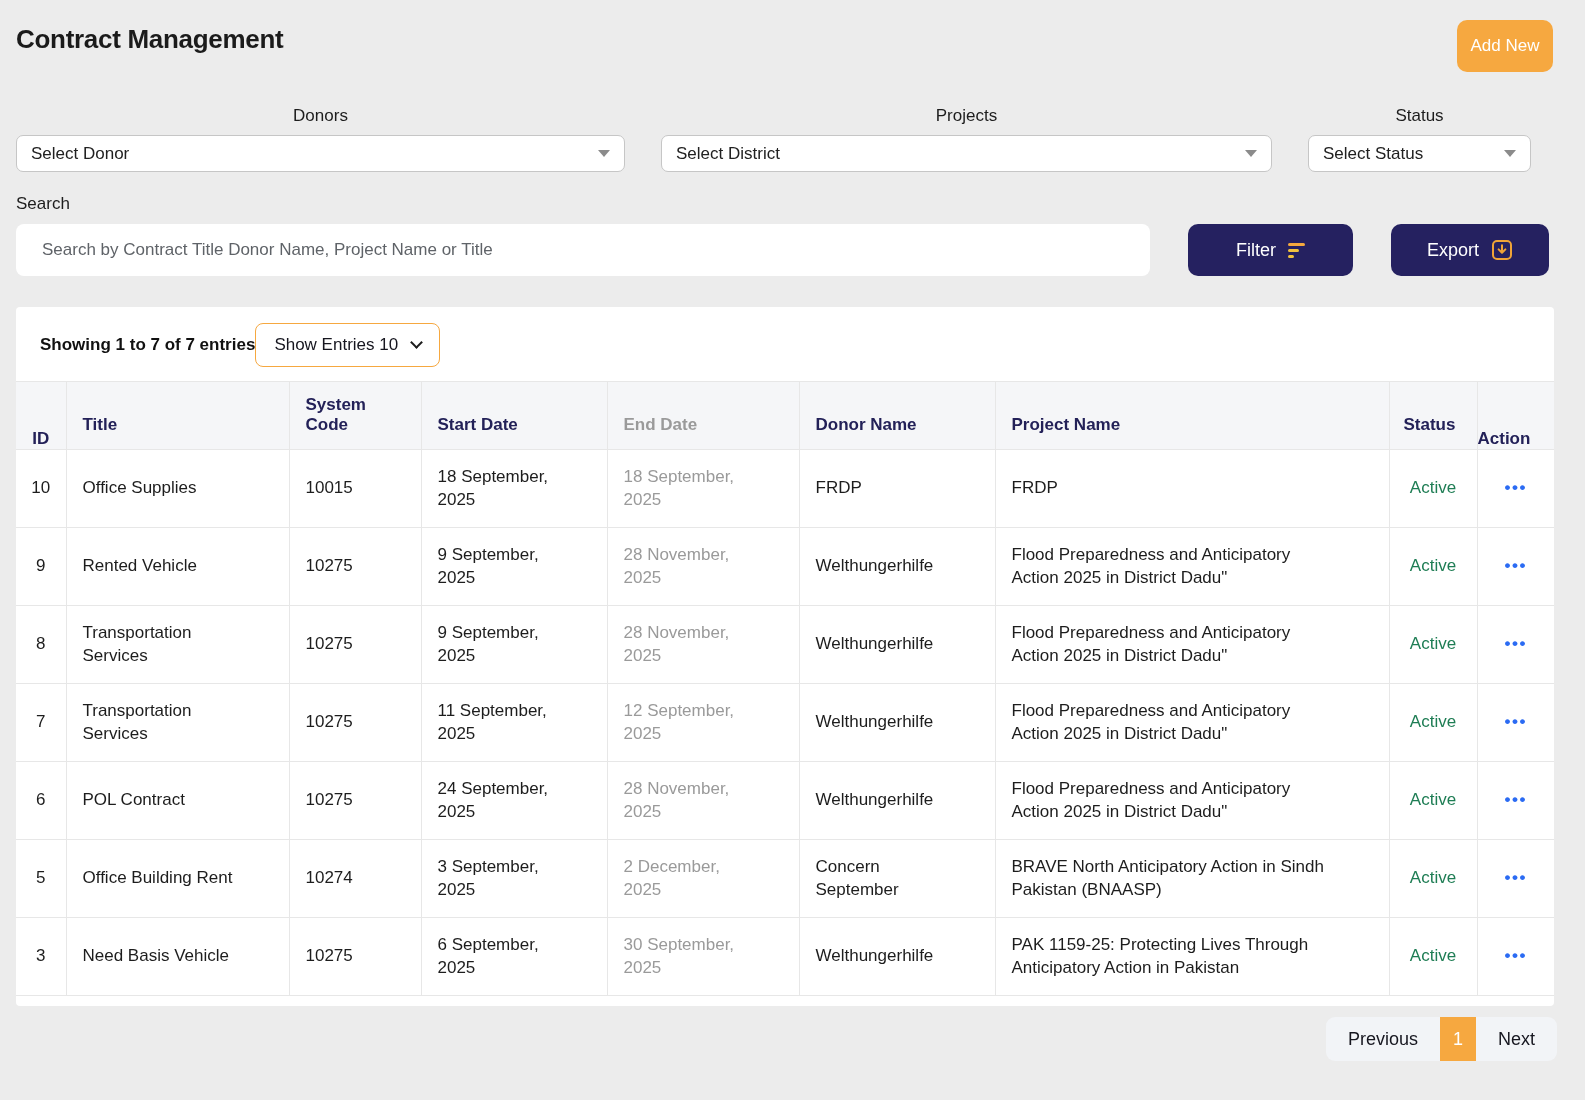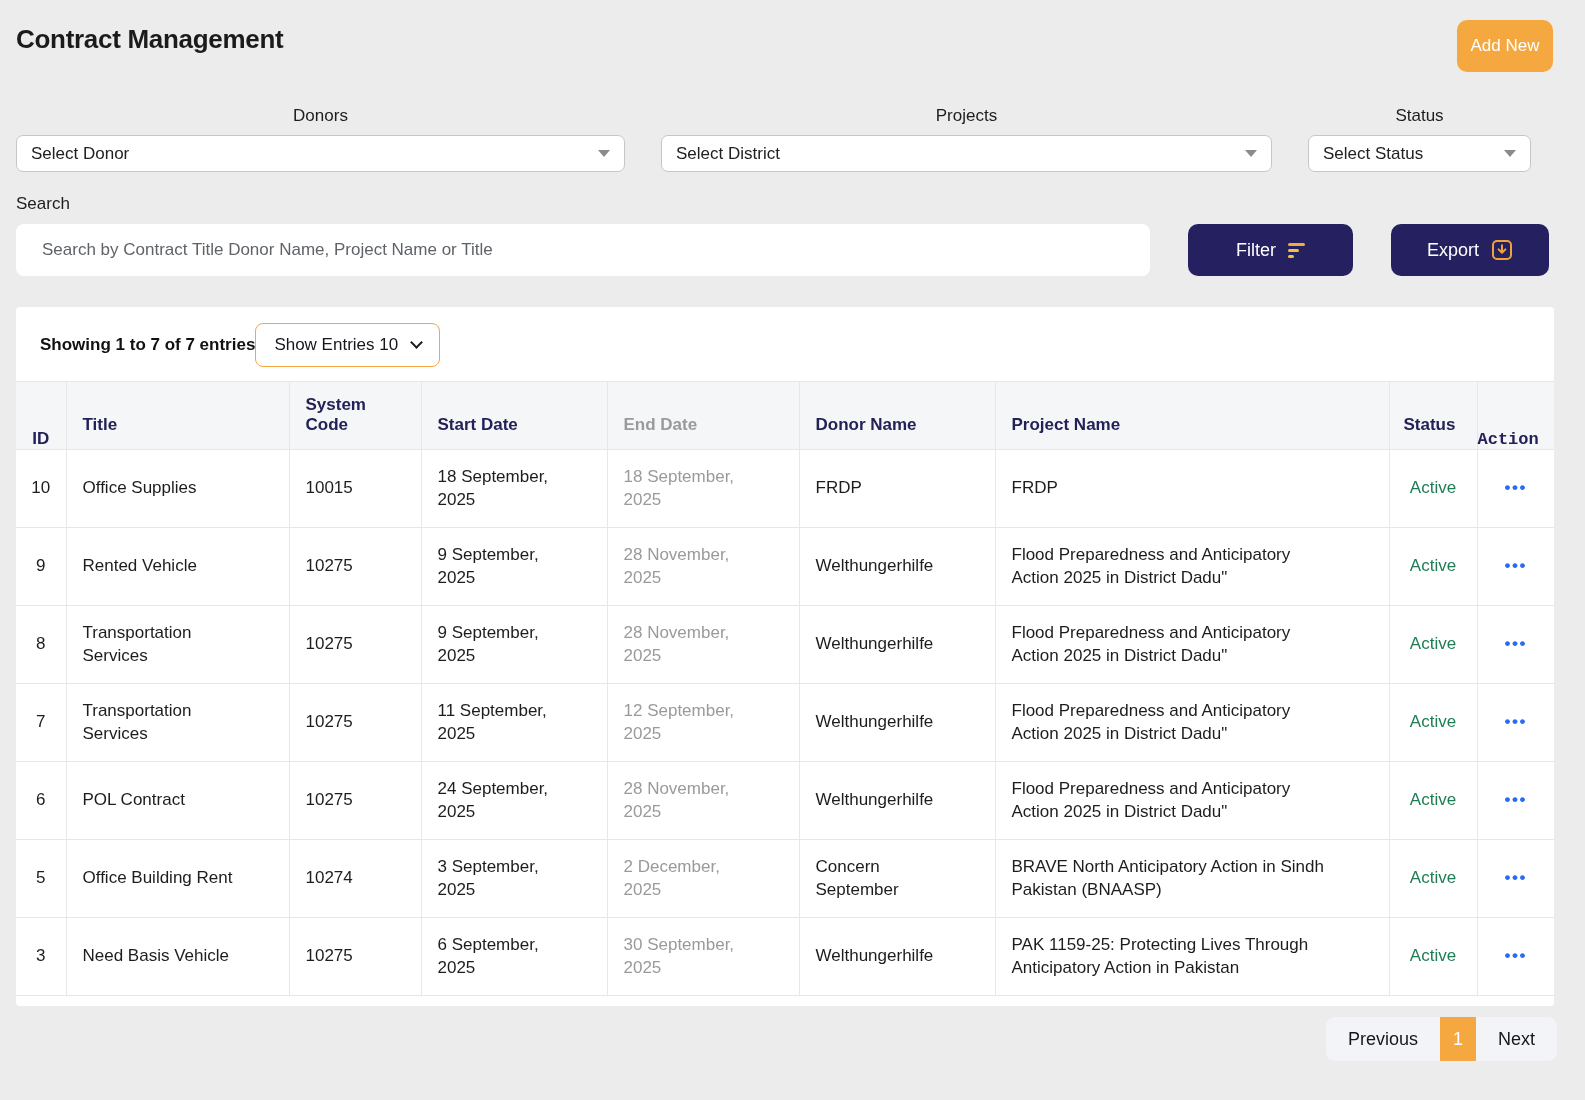--- a/index.html
+++ b/index.html
@@ -218,21 +218,21 @@
       <thead>
         <tr>
           <th class="h-id c-id">ID</th>
           <th class="c-title">Title</th>
           <th class="c-code"><span class="th-narrow">System Code</span></th>
           <th class="c-start">Start Date</th>
           <th class="c-end" style="color:#232158;">End Date</th>
           <th class="c-donor">Donor Name</th>
           <th class="c-project">Project Name</th>
           <th class="h-status" style="width:88px;">Status</th>
-          <th class="c-action" style="padding:0 0 14px 0;font-family:Liberation Mono, monospace;">Action</th>
+          <th class="c-action" style="padding:0 0 14px 0;">Action</th>
         </tr>
       </thead>
       <tbody>
   <tr>
     <td class="c-id">10</td>
     <td class="c-title">Office Supplies</td>
     <td class="c-code">10015</td>
     <td class="c-start">18 September, 2025</td>
     <td class="c-end">18 September, 2025</td>
     <td class="c-donor">FRDP</td>

